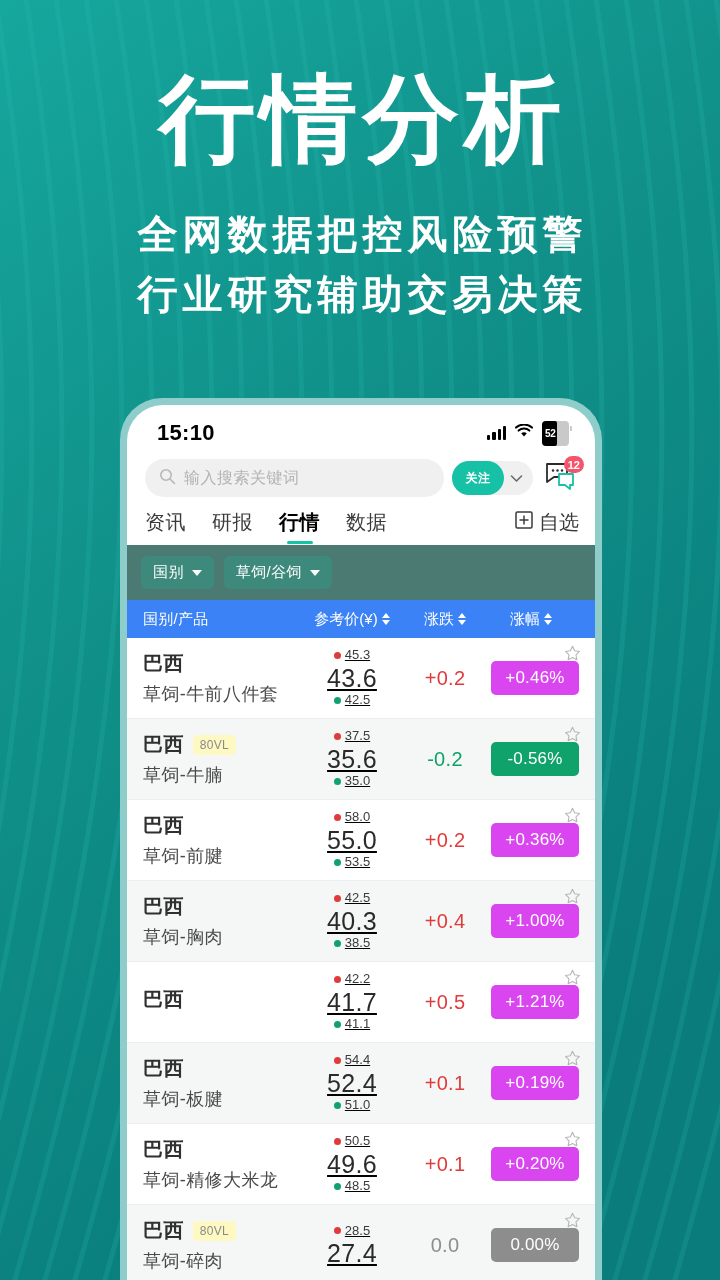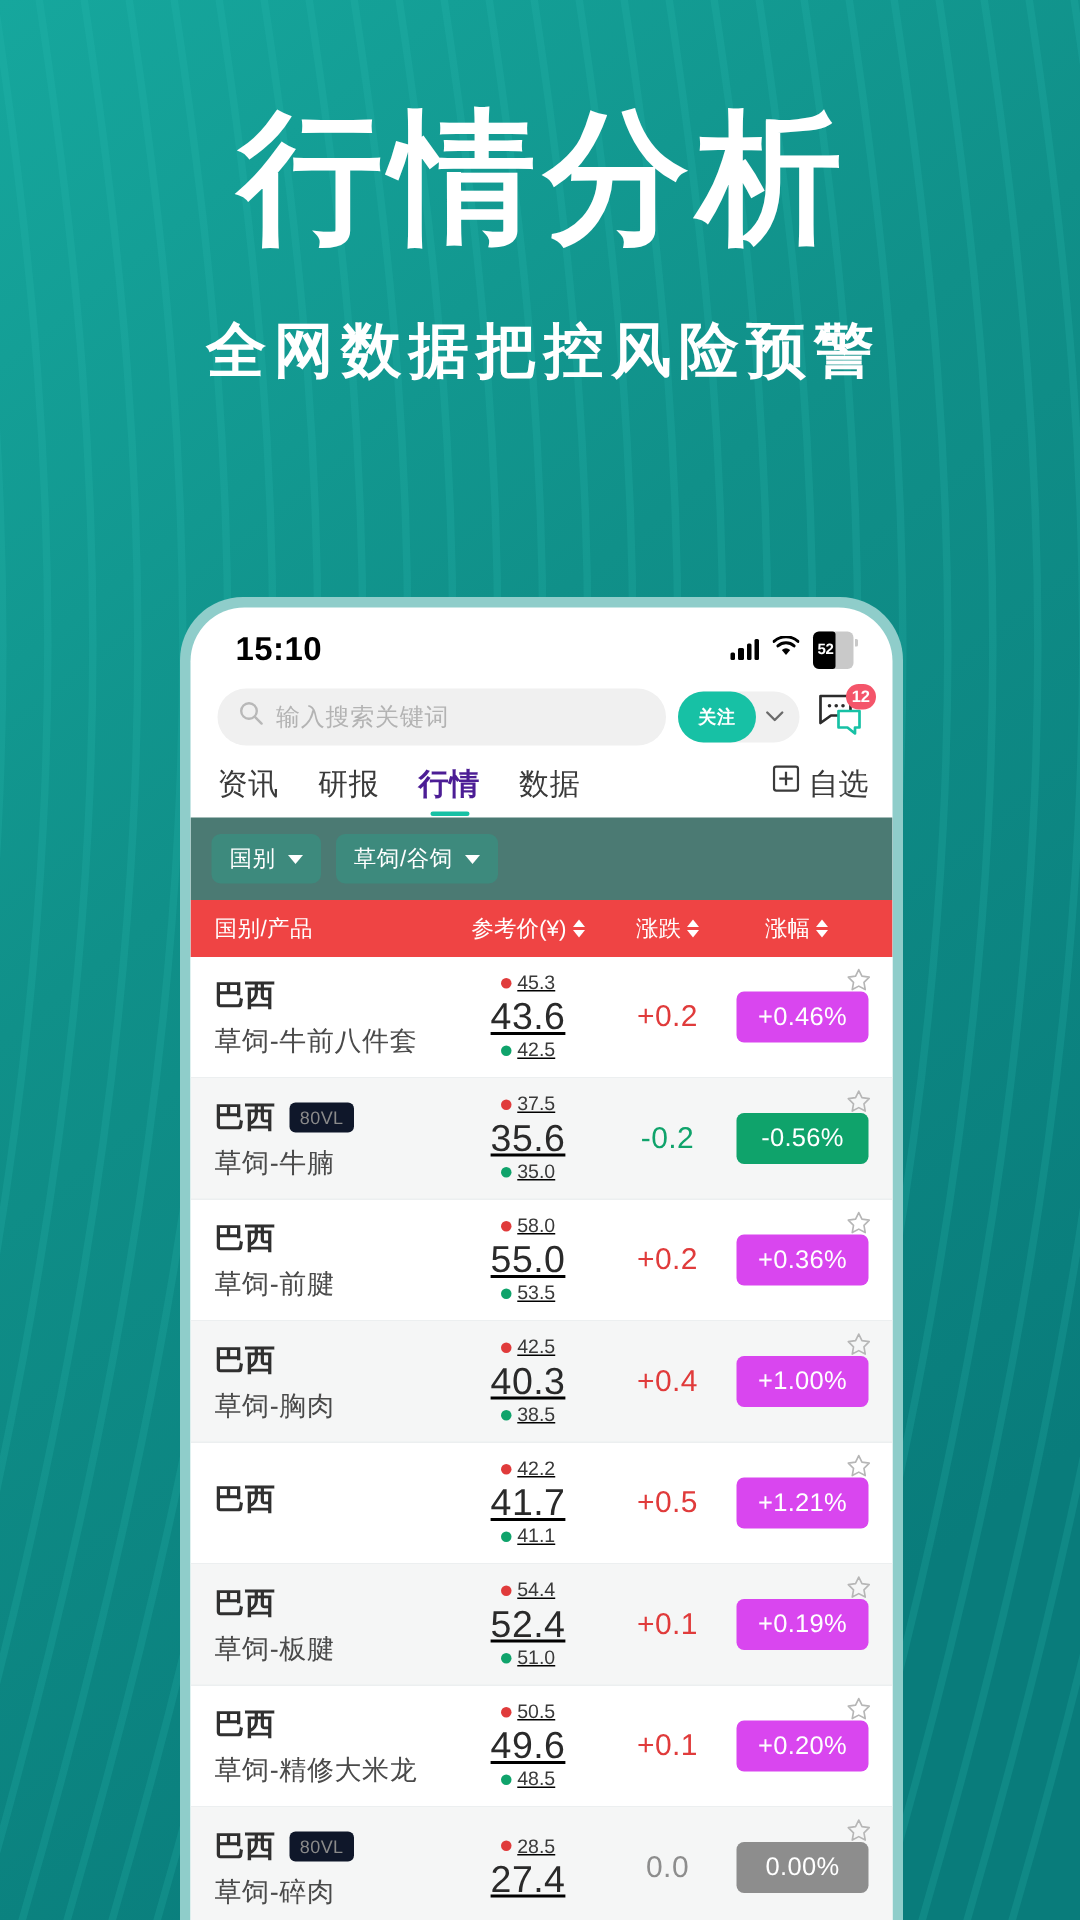--- a/index.html
+++ b/index.html
@@ -188,21 +188,21 @@
     height: 48px;
   }
   .tab {
     font-size: 20px;
     color: #3a3a3a;
     margin-right: 26px;
     position: relative;
     letter-spacing: 0.5px;
     padding-bottom: 8px;
   }
-  .tab.active { color: #4c1d95; font-weight: 700; }
+  .tab.active { color: #000000; font-weight: 700; }
   .tab.active::after {
     content: "";
     position: absolute;
     left: 50%; transform: translateX(-50%);
     bottom: 0;
     width: 26px; height: 3px;
     background: #17c1a5;
     border-radius: 2px;
   }
   .tabs-spacer { flex: 1; }
@@ -232,21 +232,21 @@
   }
   .caret {
     width: 0; height: 0;
     border-left: 5px solid transparent;
     border-right: 5px solid transparent;
     border-top: 6px solid #ffffff;
   }
 
   
   .thead {
-    background: #ef4444;
+    background: #3b82f6;
     display: flex;
     align-items: center;
     height: 38px;
     padding: 0 16px;
     color: #ffffff;
     font-size: 15px;
   }
   .th-name { flex: 1; letter-spacing: 0.3px; }
   .th-price { width: 110px; text-align: center; display: flex; align-items: center; justify-content: center; gap: 4px; }
   .th-chg { width: 76px; text-align: center; display: flex; align-items: center; justify-content: center; gap: 4px; }
@@ -275,21 +275,21 @@
     gap: 9px;
     margin-bottom: 5px;
   }
   .r-country .cname {
     font-size: 20px;
     font-weight: 700;
     color: #303030;
     letter-spacing: 0.4px;
   }
   .r-tag {
-    background: #0f172a;
+    background: #fef9c3;
     color: #8a8a8a;
     font-size: 12px;
     border-radius: 4px;
     padding: 3px 7px;
     letter-spacing: 0.3px;
   }
   .r-prod {
     font-size: 18px;
     color: #4a4a4a;
     letter-spacing: 0.4px;
@@ -399,20 +399,21 @@
       <path d="M710,-40 C770,340 790,700 600,1330"></path>
       <path d="M740,-40 C800,340 820,700 630,1330"></path>
       <path d="M770,-40 C830,340 850,700 660,1330"></path>
     </g>
   </svg>
 </div>
 
 <div class="hero">
   <div class="hero-title">行情分析</div>
   <div class="hero-sub">全网数据把控风险预警</div>
+  <div class="hero-sub" style="margin-top:2px">行业研究辅助交易决策</div>
 </div>
 
 <div class="phone-frame">
 <div class="phone-screen">
 
   <div class="statusbar">
     <div class="status-time">15:10</div>
     <div class="status-icons">
       <span class="sig-bars">
             <i></i>

